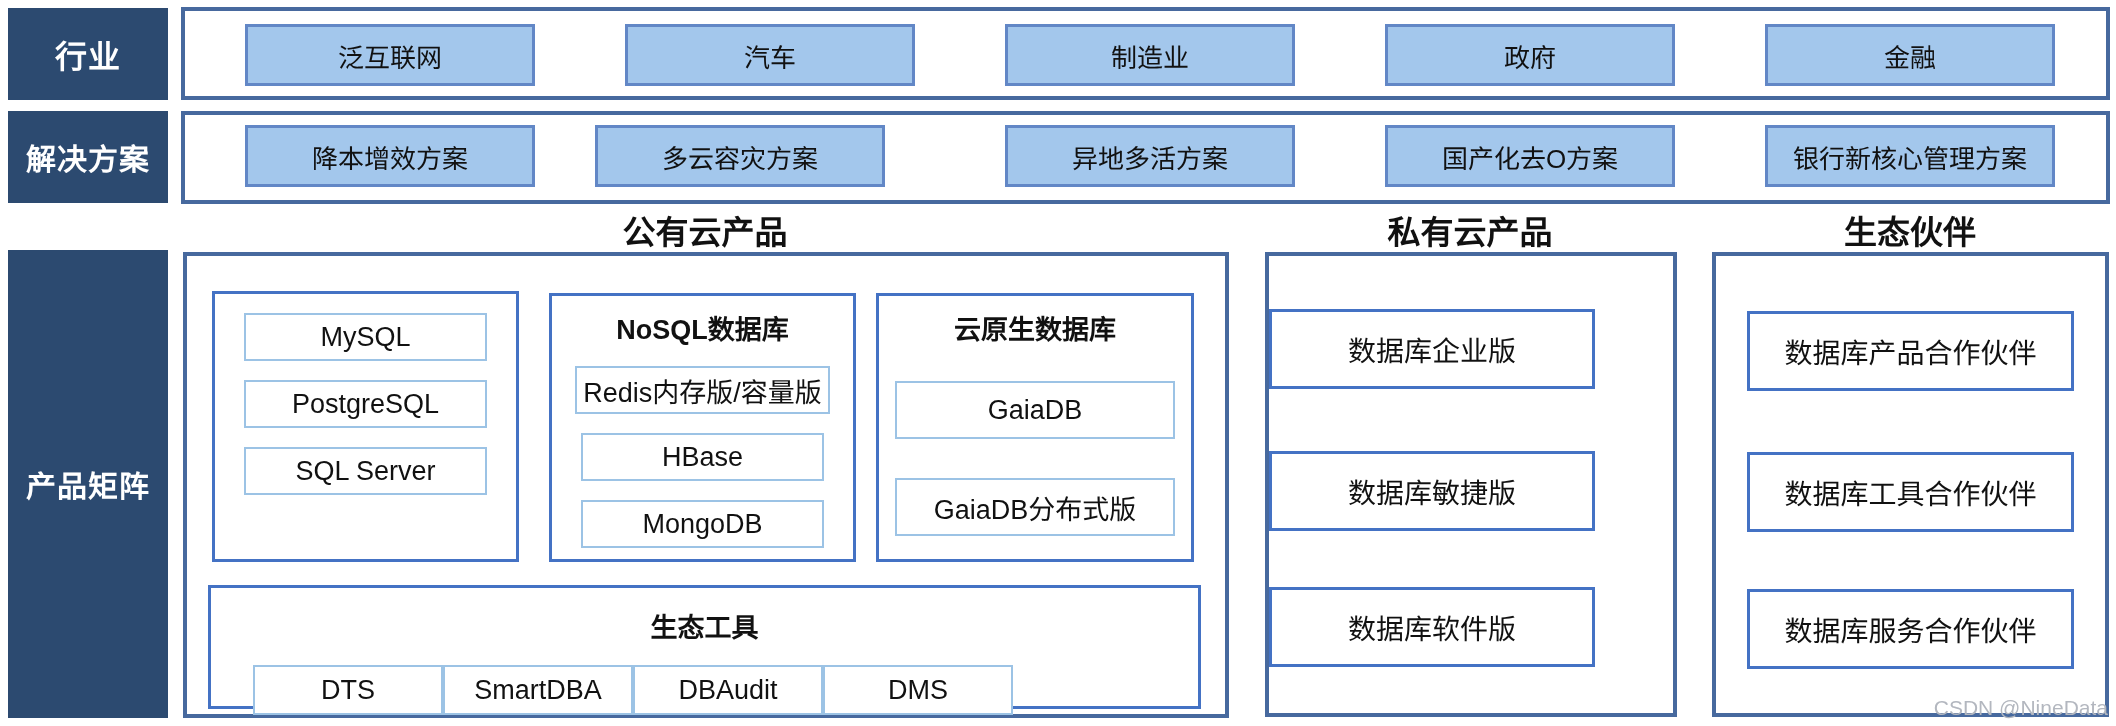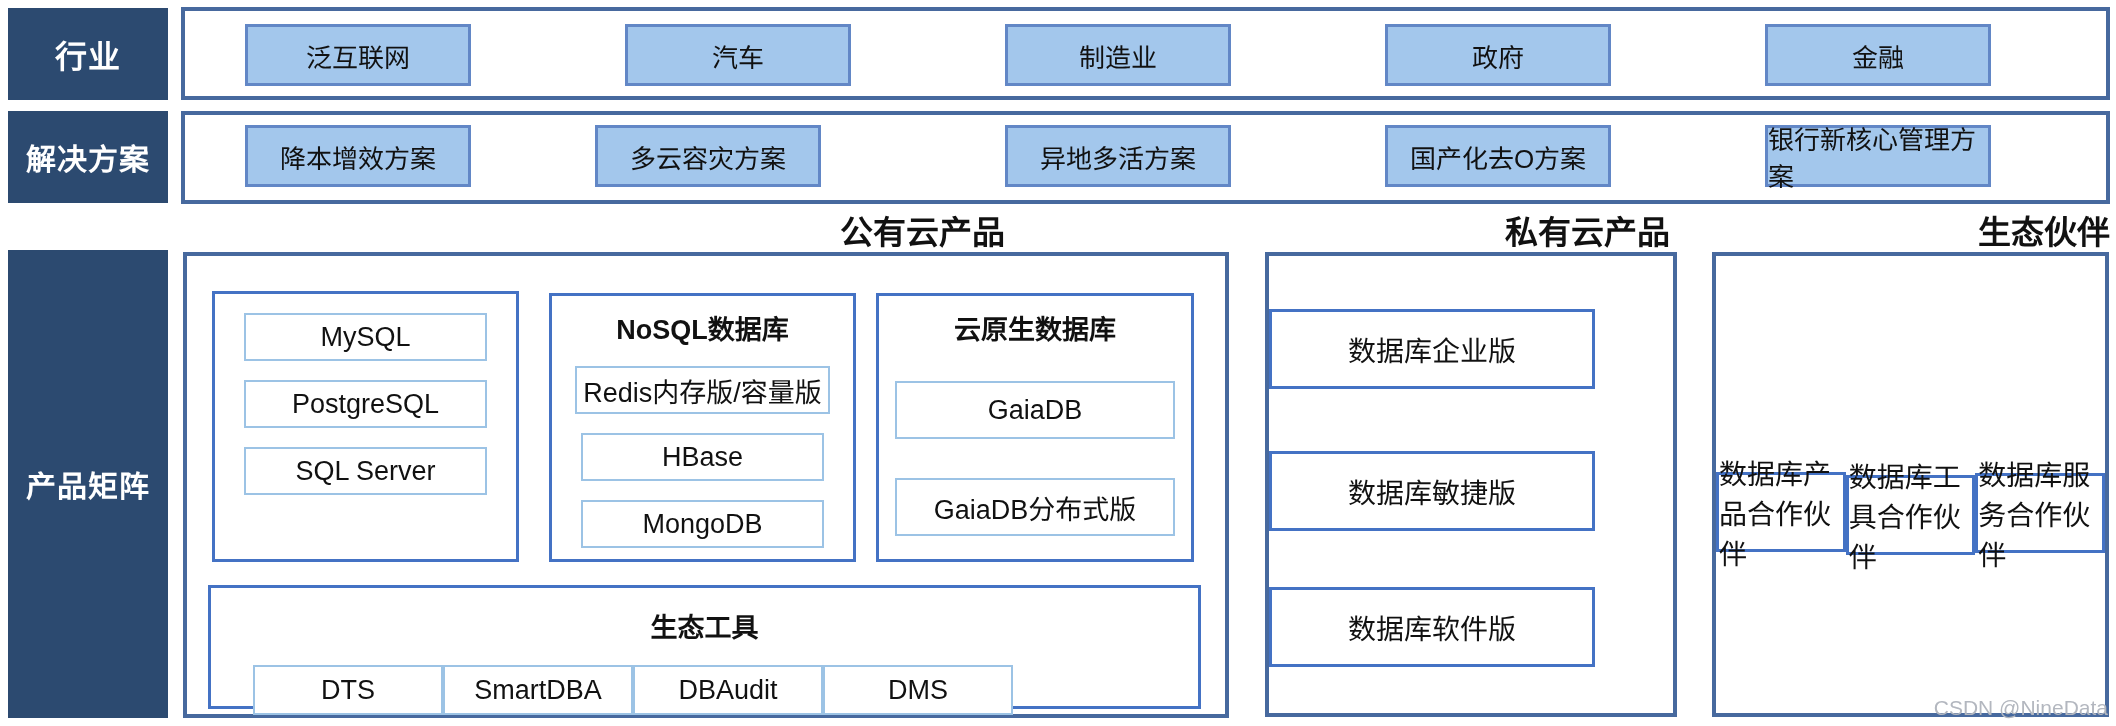--- a/index.html
+++ b/index.html
@@ -28,31 +28,31 @@
     display:flex;align-items:center;justify-content:center;
     letter-spacing:1px;
   }
   .row-container{
     position:absolute;
     background:#fff;
     border:4px solid var(--container-border);
   }
   .chip{
     position:absolute;
-    width:226px;height:62px;
+    width:290px;height:62px;
     background:var(--button-fill);
     border:3px solid var(--button-border);
     display:flex;align-items:center;justify-content:center;
     font-size:26px;
   }
   .section-header{
     position:absolute;
     font-weight:bold;
     font-size:33px;
-    text-align:right;
+    text-align:center;
   }
   .big-container{
     position:absolute;
     background:#fff;
     border:4px solid var(--container-border);
   }
   .group{
     position:absolute;
     border:3px solid var(--group-border);
     background:#fff;
@@ -145,19 +145,19 @@
     </div>
   </div>
 </div>
 
 <div class="big-container" style="left:1265px;top:252px;width:412px;height:465px;display:flex;flex-direction:column;">
   <div class="item big-item" style="margin-top:53px">数据库企业版</div>
   <div class="item big-item" style="margin-top:62px">数据库敏捷版</div>
   <div class="item big-item" style="margin-top:56px">数据库软件版</div>
 </div>
 
-<div class="big-container" style="left:1712px;top:252px;width:397px;height:465px;display:flex;flex-direction:row;align-items:center">
+<div class="big-container" style="left:1712px;top:252px;width:397px;height:465px;display:flex;flex-direction:column;align-items:center">
   <div class="item big-item" style="width:327px;margin-top:55px">数据库产品合作伙伴</div>
   <div class="item big-item" style="width:327px;margin-top:61px">数据库工具合作伙伴</div>
   <div class="item big-item" style="width:327px;margin-top:57px">数据库服务合作伙伴</div>
 </div>
 
 <div class="watermark">CSDN @NineData</div>
 
 </body></html>

